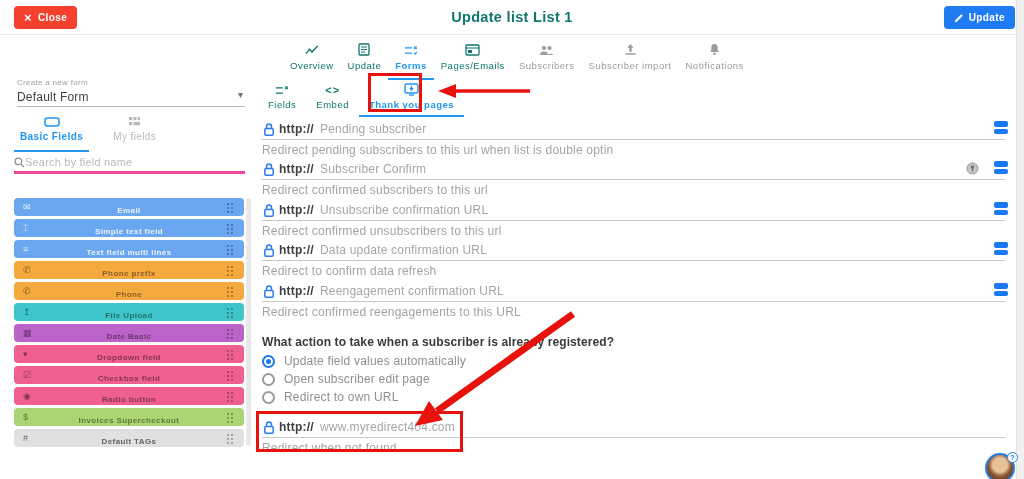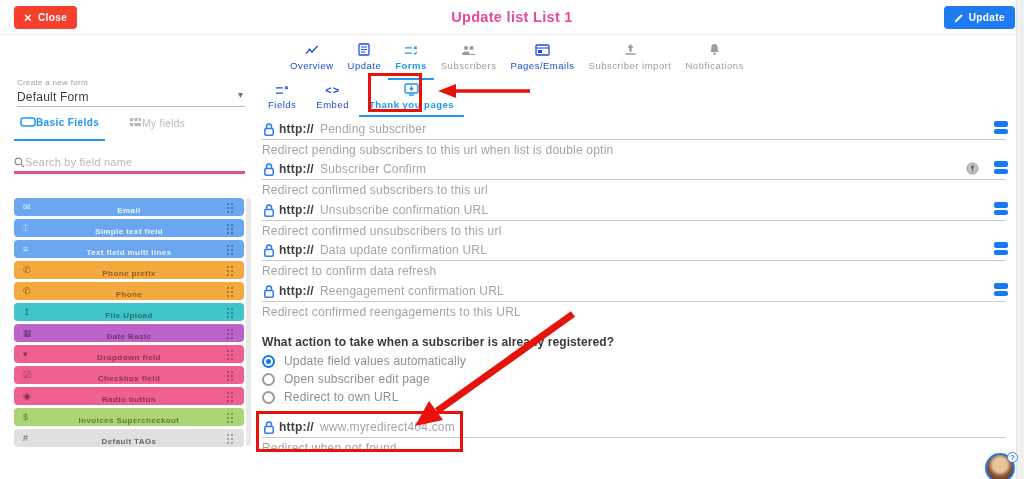--- a/index.html
+++ b/index.html
@@ -5,30 +5,30 @@
   * { margin:0; padding:0; box-sizing:border-box; }
   html,body { background:#fff; }
   body { font-family:"Liberation Sans", sans-serif; }
   #app { position:relative; width:1024px; height:479px; background:#fff; overflow:hidden; }
 
   
   .topbar { position:absolute; left:0; top:0; width:1024px; height:35px; background:#fff; border-bottom:1px solid #ececec; }
   .btn-close { position:absolute; left:14px; top:6px; height:23px; padding:0 10px; background:#f4402c; color:#fff;
     border:none; border-radius:4px; font-size:10px; font-weight:700; letter-spacing:.4px; display:flex; align-items:center; gap:6px; cursor:pointer; font-family:inherit;}
   .btn-close .x { font-size:13px; font-weight:700; line-height:1; }
-  .page-title { position:absolute; left:0; right:0; top:9px; text-align:center; font-size:14.5px; font-weight:700; color:#ec4899; letter-spacing:.3px; }
+  .page-title { position:absolute; left:0; right:0; top:9px; text-align:center; font-size:14.5px; font-weight:700; color:#0f766e; letter-spacing:.3px; }
   .btn-update { position:absolute; right:9px; top:6px; height:23px; padding:0 10px; background:#1f7bf2; color:#fff;
     border:none; border-radius:4px; font-size:10px; font-weight:700; letter-spacing:.4px; display:flex; align-items:center; gap:5px; cursor:pointer; font-family:inherit;}
 
   
   .tabs { position:absolute; left:283px; top:42px; display:flex; }
   .tab { display:flex; flex-direction:column; align-items:center; padding:0 7px 7px; cursor:pointer; }
   .tab .ticon { height:14px; margin-bottom:4px; display:flex; align-items:flex-end; }
   .tab .tlabel { font-size:9.5px; letter-spacing:.5px; }
-  .t-dim { color:#1d4ed8;text-align:right; }
+  .t-dim { color:#0f766e;text-align:right; }
   .t-mid { color:#9c9c9c; }
   .t-active { color:#2196f3; border-bottom:2px solid #2196f3; }
   .t-active .tlabel { font-weight:700; }
 
   
   .subtabs { position:absolute; left:258px; top:82px; display:flex; }
   .subtab { display:flex; flex-direction:column; align-items:center; padding:0 10px 5px; cursor:pointer; }
   .subtab .ticon { height:14px; margin-bottom:3px; display:flex; align-items:flex-end; }
   .subtab .tlabel { font-size:9.5px; letter-spacing:.5px; }
   .embed-glyph { font-size:11px; font-weight:700; letter-spacing:1px; }
@@ -39,21 +39,21 @@
   .redbox2 { left:256px; top:411px; width:207px; height:41px; }
   .overlay { position:absolute; left:0; top:0; width:1024px; height:479px; z-index:59; pointer-events:none; }
 
   
   .sidebar { position:absolute; left:0; top:36px; width:256px; height:443px; background:#fff; }
   .sb-label { position:absolute; left:17px; top:42px; font-size:8px; color:#9e9e9e; letter-spacing:.3px; }
   .sb-select { position:absolute; left:17px; top:51px; width:228px; height:20px; border-bottom:1px solid #b9b9b9; cursor:pointer; }
   .sb-select .val { font-size:12px; color:#3f3f3f; letter-spacing:.2px; }
   .sb-select .caret { position:absolute; right:2px; top:2px; font-size:10px; color:#707070; }
   .sb-tabs { position:absolute; left:14px; top:78px; display:flex; gap:18px; }
-  .sb-tab { display:flex; flex-direction:row; align-items:center; padding:0 6px 8px; cursor:pointer; }
+  .sb-tab { display:flex; flex-direction:column; align-items:center; padding:0 6px 8px; cursor:pointer; }
   .sb-tab .ticon { height:13px; margin-bottom:4px; display:flex; align-items:flex-end; }
   .sb-tab .tlabel { font-size:10px; letter-spacing:.4px; }
   .sb-active { color:#2196f3; border-bottom:2px solid #2196f3; }
   .sb-active .tlabel { font-weight:700; }
   .sb-inactive { color:#b8b8b8; }
   .sb-search { position:absolute; left:14px; top:117px; width:231px; height:21px; border-bottom:3px solid #ec4899; display:flex; align-items:center; gap:0; }
   .sb-search input { border:none; outline:none; flex:1; font-size:11px; color:#555; font-family:inherit; letter-spacing:.2px; background:transparent; }
   .sb-search input::placeholder { color:#b9b9b9; }
   .sb-scroll { position:absolute; left:246px; top:162px; width:5px; height:248px; background:#e9e9e9; border-radius:3px; }
 
@@ -135,40 +135,40 @@
     <div class="tab t-active">
       <span class="ticon">
         <svg width="14" height="12" viewBox="0 0 16 12">
             <path d="M1 3.5h8 M1 9.5h8" stroke="currentColor" stroke-width="1.4"></path>
             <path d="M11.5 2l3 3 M14.5 2l-3 3" stroke="currentColor" stroke-width="1.3"></path>
             <path d="M11.5 9.5l1.2 1.2 2-2.6" stroke="currentColor" stroke-width="1.3" fill="none"></path>
           </svg>
       </span>
       <span class="tlabel">Forms</span>
     </div>
+    <div class="tab t-dim">
+      <span class="ticon">
+        <svg width="15" height="12" viewBox="0 0 15 12">
+            <rect x="1" y="1" width="13" height="10" rx="1" stroke="currentColor" stroke-width="1.3" fill="none"></rect>
+            <path d="M1 4h13" stroke="currentColor" stroke-width="1.1"></path>
+            <rect x="3" y="6" width="4" height="3" fill="currentColor"></rect>
+          </svg>
+      </span>
+      <span class="tlabel">Pages/Emails</span>
+    </div>
     <div class="tab t-mid">
       <span class="ticon">
         <svg width="15" height="11" viewBox="0 0 15 11">
             <circle cx="5" cy="3" r="2.1" fill="currentColor"></circle>
             <circle cx="10.5" cy="3" r="2.1" fill="currentColor"></circle>
             <path d="M1 10 a4 3.4 0 0 1 8 0 Z" fill="currentColor"></path>
             <path d="M8.8 10 a3.6 3.2 0 0 1 5.6 0 Z" fill="currentColor"></path>
           </svg>
       </span>
       <span class="tlabel">Subscribers</span>
-    </div>
-    <div class="tab t-dim">
-      <span class="ticon">
-        <svg width="15" height="12" viewBox="0 0 15 12">
-            <rect x="1" y="1" width="13" height="10" rx="1" stroke="currentColor" stroke-width="1.3" fill="none"></rect>
-            <path d="M1 4h13" stroke="currentColor" stroke-width="1.1"></path>
-            <rect x="3" y="6" width="4" height="3" fill="currentColor"></rect>
-          </svg>
-      </span>
-      <span class="tlabel">Pages/Emails</span>
     </div>
     <div class="tab t-mid">
       <span class="ticon">
         <svg width="13" height="13" viewBox="0 0 14 14">
             <path d="M7 1 L10.4 5.2 H8.3 V9.5 H5.7 V5.2 H3.6 Z" fill="currentColor"></path>
             <rect x="1.5" y="11" width="11" height="1.6" fill="currentColor"></rect>
           </svg>
       </span>
       <span class="tlabel">Subscriber import</span>
     </div>

